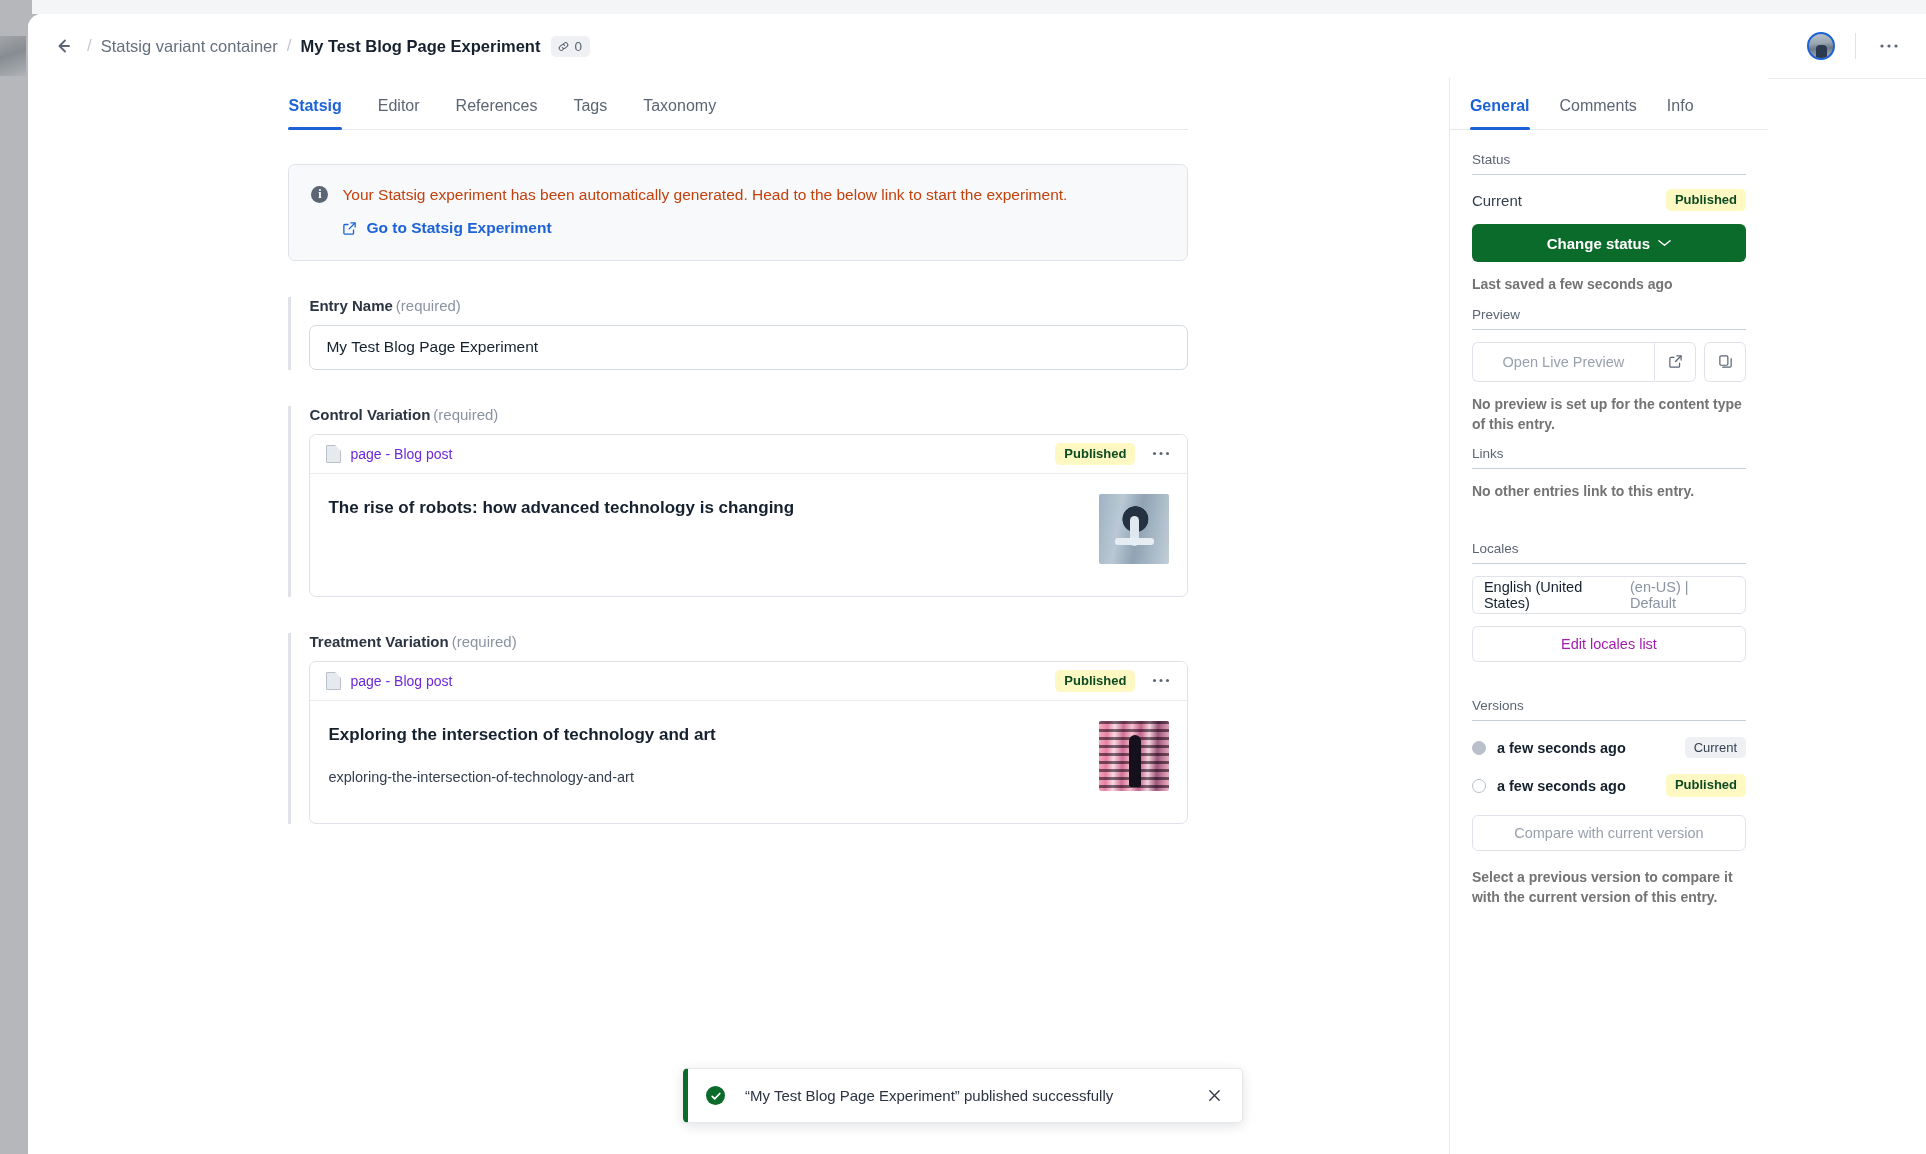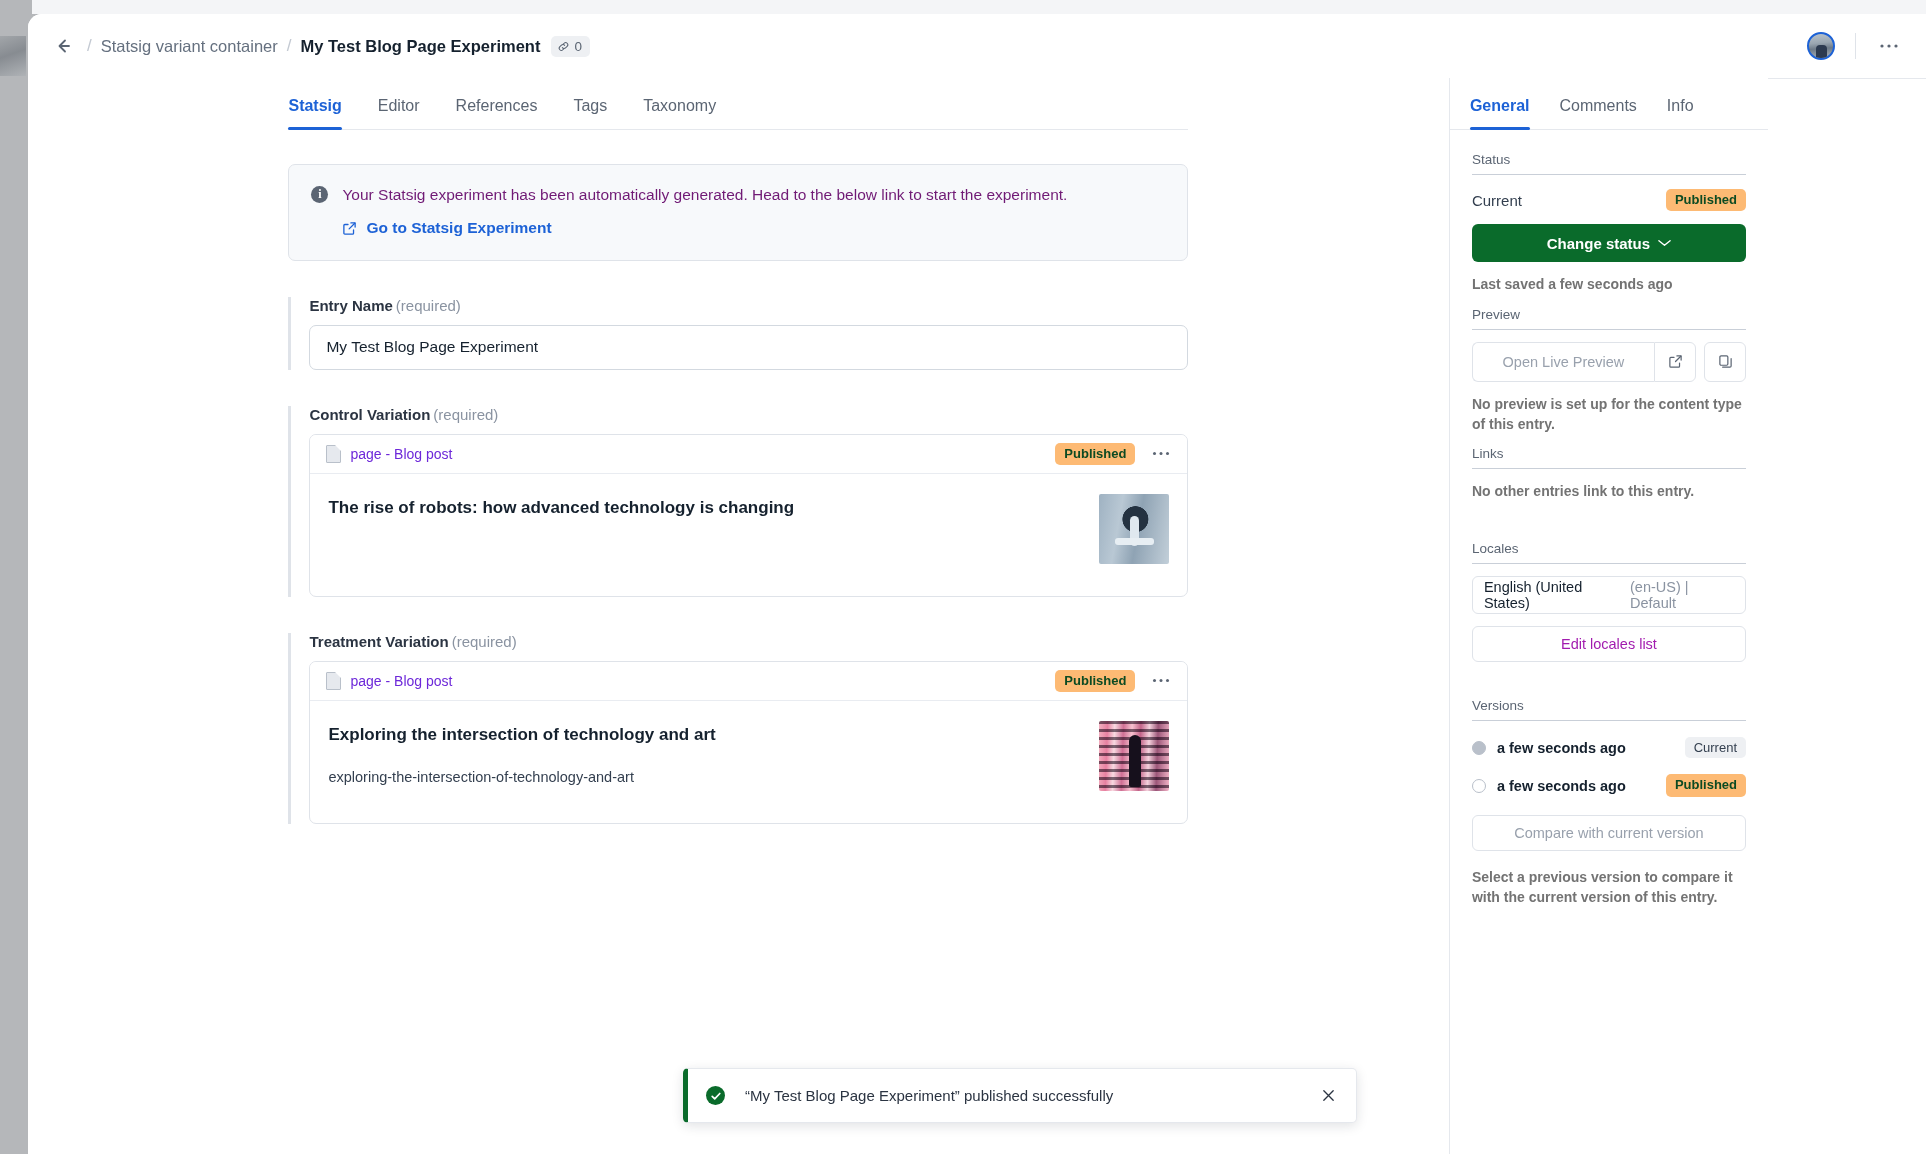--- a/index.html
+++ b/index.html
@@ -227,21 +227,21 @@
     background: #5b6573;
     color: #fff;
     font-size: 12px;
     font-weight: 700;
     display:flex; align-items:center; justify-content:center;
     margin-top: 2px;
     font-family: "Liberation Serif", serif;
   }
   .info-text {
     font-size: 15.5px;
-    color: #701a75;
+    color: #c2410c;
     line-height: 1.45;
   }
   .info-link {
     margin-top: 13px;
     display: inline-flex;
     align-items: center;
     gap: 9px;
     color: #1d62d6;
     font-size: 15.5px;
     font-weight: 700;
@@ -308,21 +308,21 @@
   .doc-icon::after {
     content:"";
     position:absolute;
     right:-1px; top:-1px;
     border-width: 0 6px 6px 0;
     border-style: solid;
     border-color: transparent #ffffff transparent transparent;
   }
   .badge-green {
     margin-left: auto;
-    background: #fdba74;
+    background: #fef9c3;
     color: #0c4a22;
     font-size: 13px;
     font-weight: 700;
     padding: 3px 9px;
     border-radius: 5px;
     line-height: 1.25;
   }
   .card-dots {
     margin-left: 14px;
     color: #5b6573;
@@ -543,21 +543,21 @@
     padding: 3px 9px;
     border-radius: 5px;
   }
   .badge-green.inline { margin-left: auto; }
 
   
   .toast {
     position: absolute;
     left: 683px;
     top: 1068px;
-    width: 674px;
+    width: 560px;
     height: 55px;
     background: #fff;
     border: 1px solid #e5e8ed;
     border-left: 5px solid #0a6b2b;
     border-radius: 5px;
     box-shadow: 0 3px 12px rgba(20,30,45,.13);
     display: flex;
     align-items: center;
     padding: 0 16px 0 18px;
     box-sizing: border-box;

